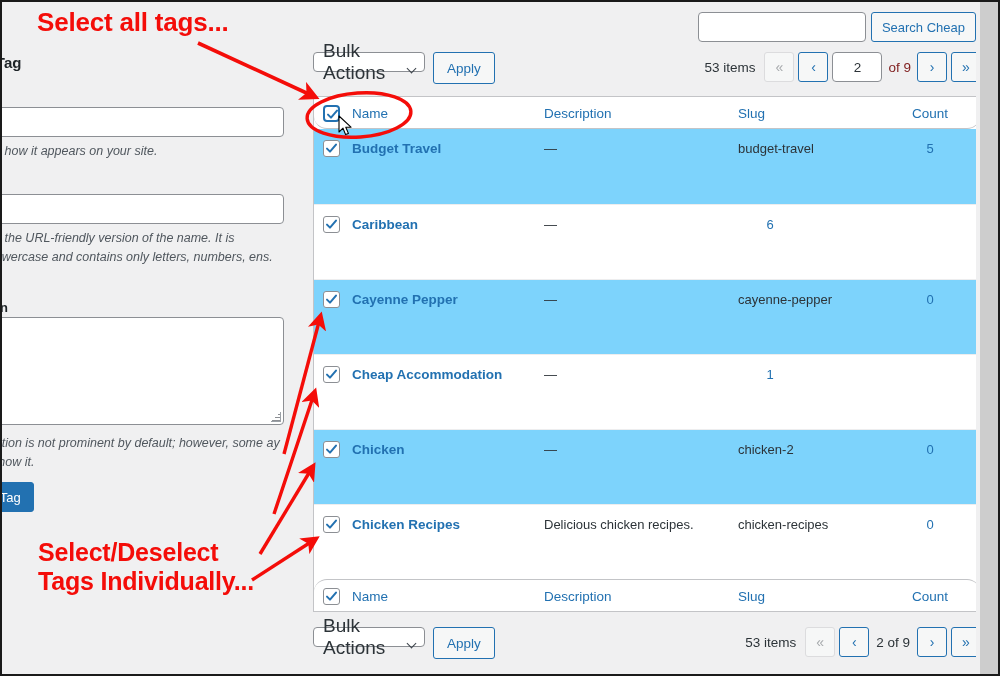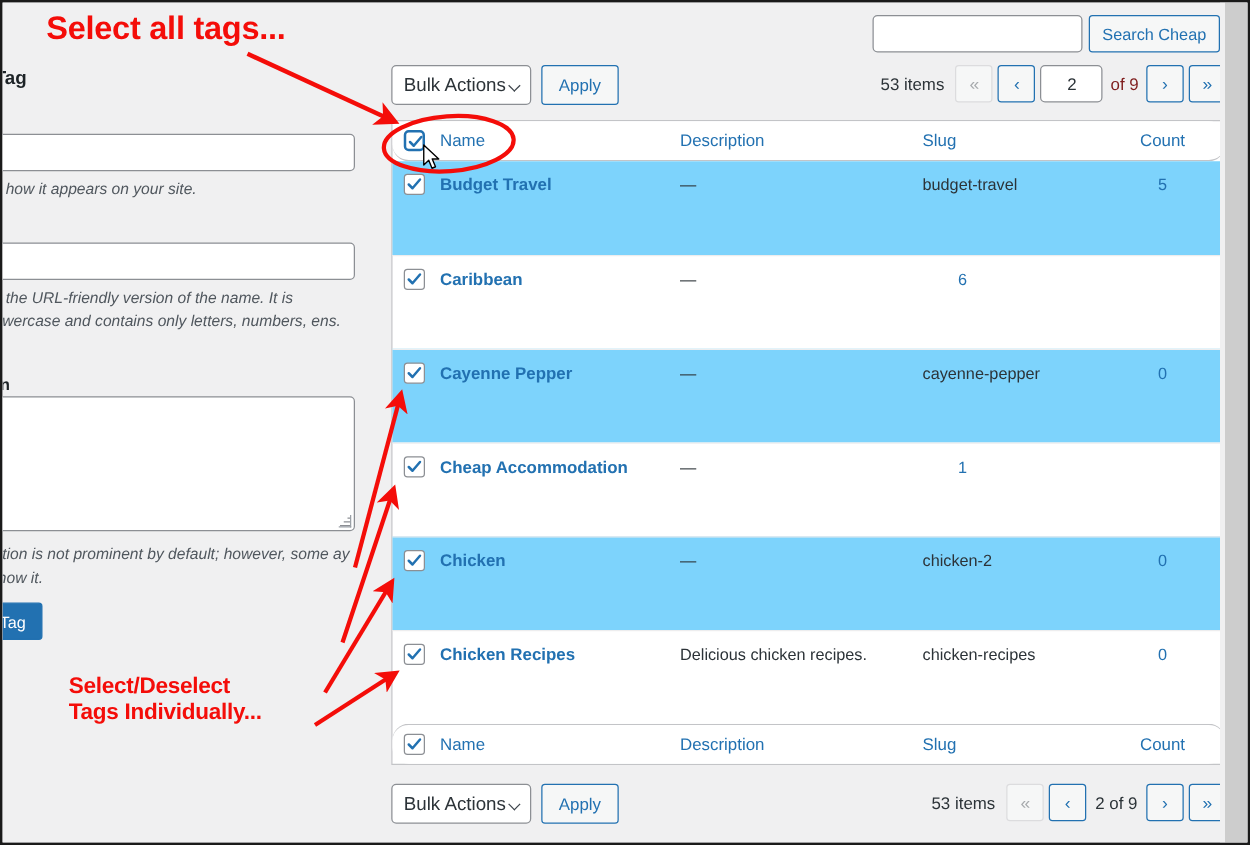--- a/index.html
+++ b/index.html
@@ -134,27 +134,27 @@
   
   .tablenav {
     position: absolute;
     left: 11px;
     width: 668px;
     height: 34px;
   }
   .bulk-wrap { position: absolute; left: 0; top: 0; display: flex; }
   .bulk-select {
     position: relative;
-    width: 112px; height: 32px;
+    width: 112px; height: 20px;
     background: #fff;
     border: 1px solid #8c8f94;
     border-radius: 4px;
     display: flex; align-items: center;
     padding-left: 9px;
-    font-size: 15px;
+    font-size: 19px;
     color: #2c3338;
     cursor: pointer;
   }
   .bulk-select .chev {
     position: absolute;
     right: 9px; top: 12px;
     width: 7px; height: 7px;
     border-right: 1.6px solid #3c434a;
     border-bottom: 1.6px solid #3c434a;
     transform: rotate(45deg);
@@ -298,21 +298,21 @@
   .anno-text {
     position: absolute;
     color: #f40d09;
     font-weight: 700;
     font-family: "Liberation Sans", sans-serif;
     line-height: 1.15;
     white-space: pre;
     letter-spacing: -0.2px;
   }
   #anno-top { left: 35px; top: 6px; font-size: 26px; }
-  #anno-bottom { left: 53px; top: 536px; font-size: 18px; }
+  #anno-bottom { left: 36px; top: 536px; font-size: 25px; }
 
   #anno-svg {
     position: absolute;
     left: 0; top: 0;
     width: 1000px; height: 676px;
     pointer-events: none;
   }
 
   
   #cursor {

